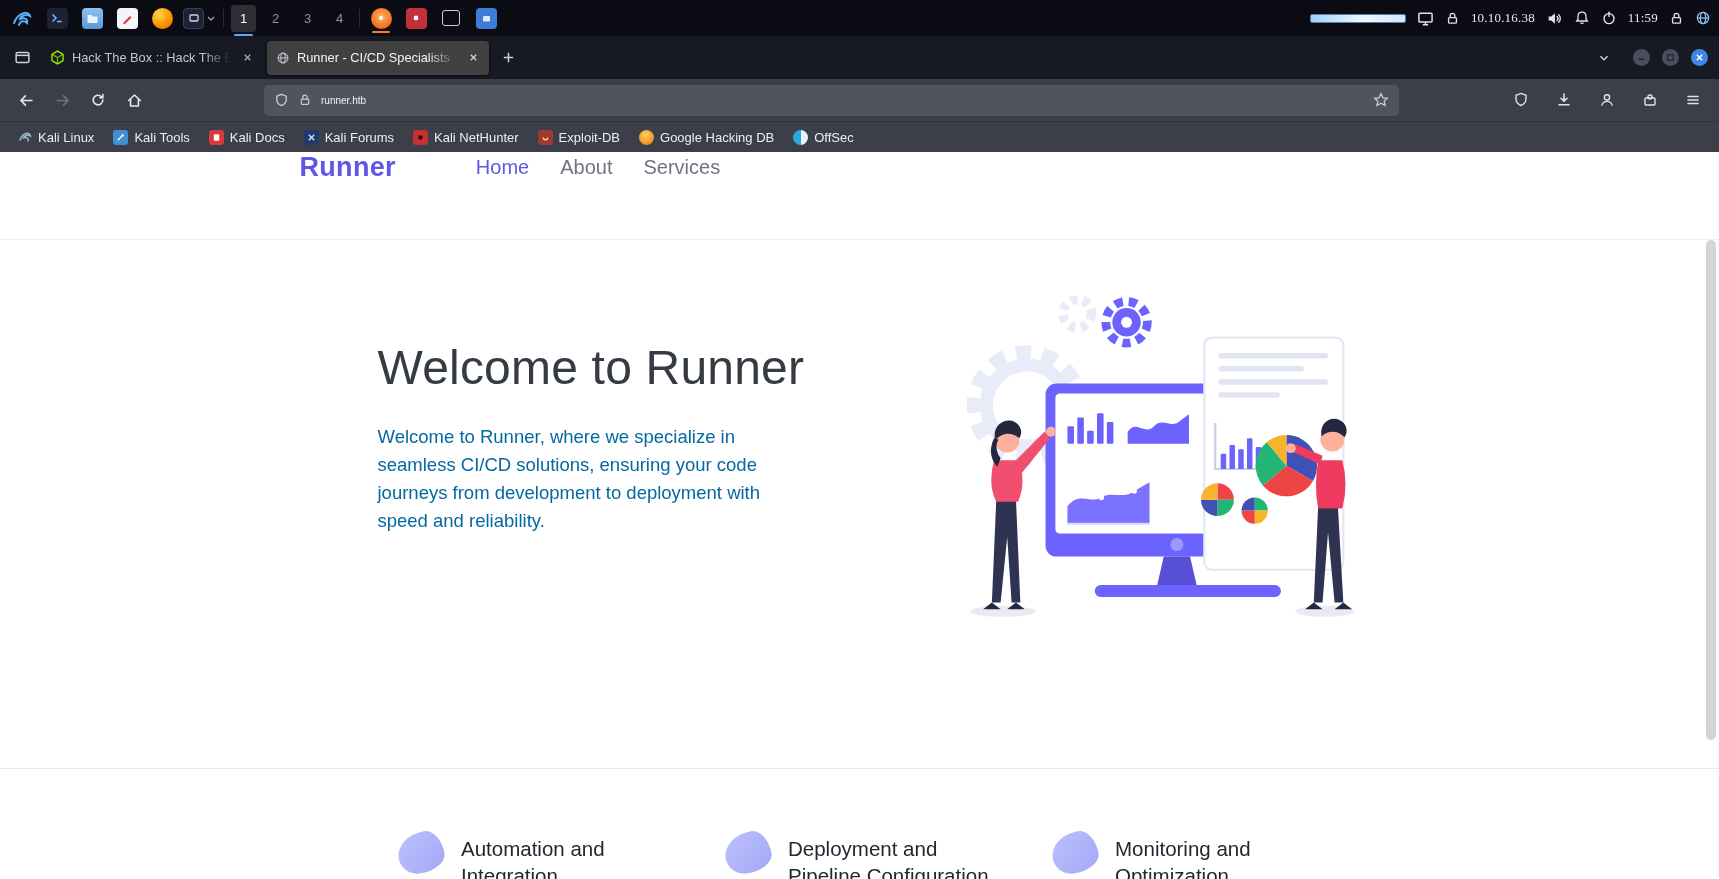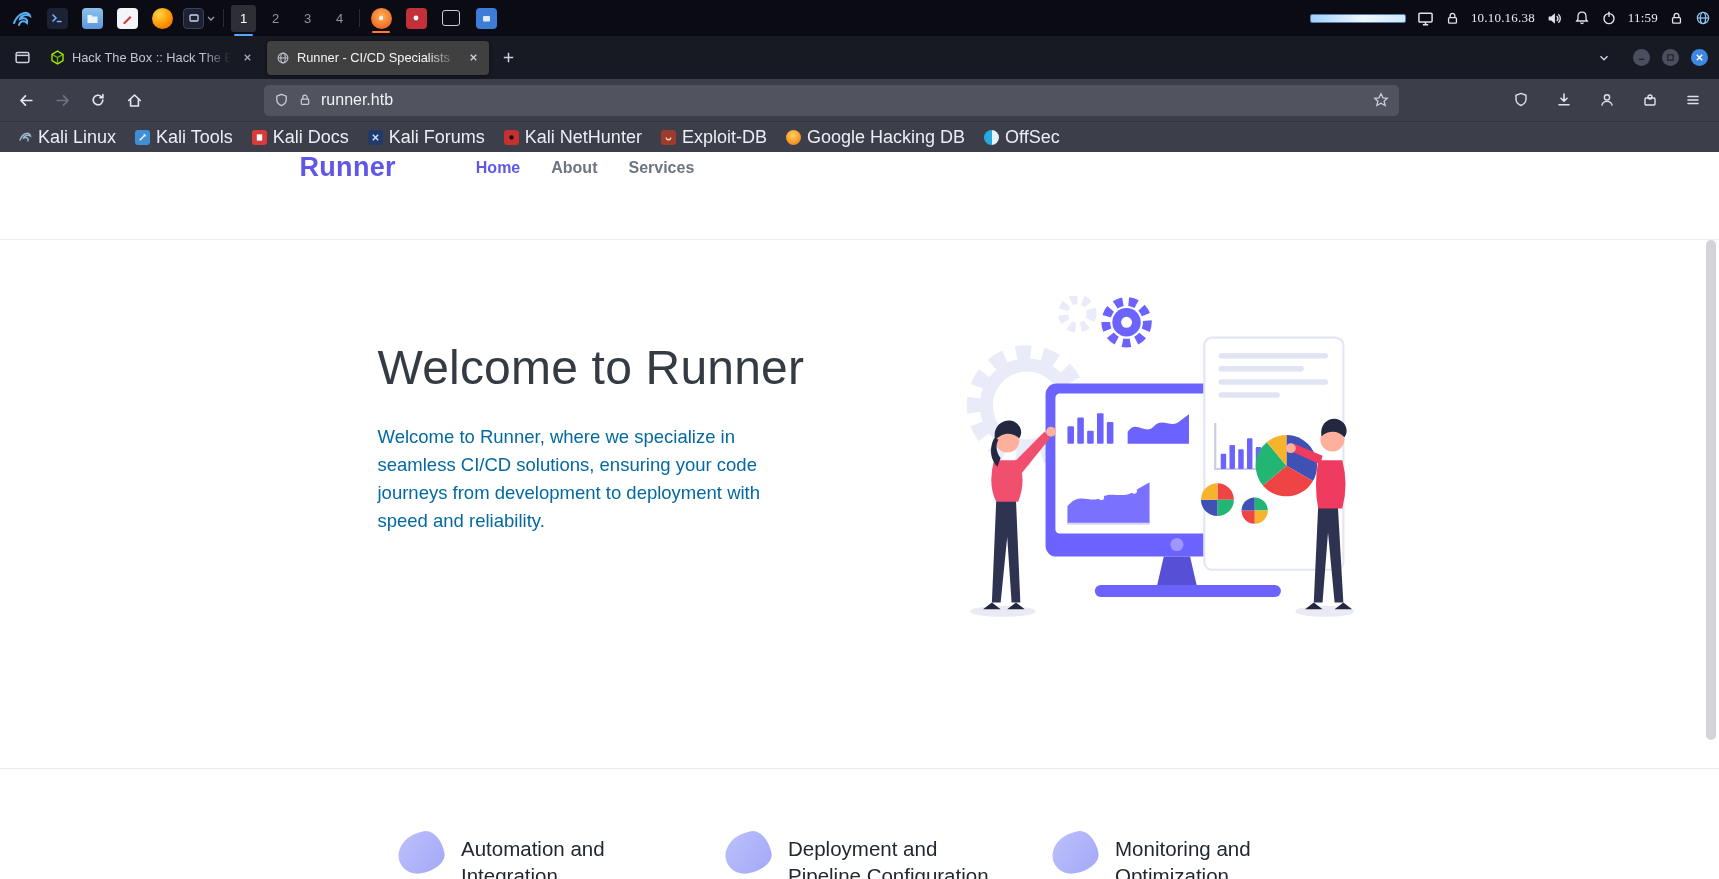--- a/index.html
+++ b/index.html
@@ -38,34 +38,34 @@
   .tab-close { width:18px; height:18px; border-radius:3px; display:flex; align-items:center; justify-content:center; flex:none; }
   .winctl { display:flex; align-items:center; gap:12px; margin:0 4px 0 10px; }
   .wbtn { width:17px; height:17px; border-radius:50%; background:#4a4e5e; display:flex; align-items:center; justify-content:center; }
   .wbtn.close { background:#3f87e5; }
 
   .navbar { height:42px; background:#3c3e4a; display:flex; align-items:center; padding:0 8px; }
   .nbtn { width:34px; height:30px; display:flex; align-items:center; justify-content:center; border-radius:4px; margin:0 1px; }
   .nav-spacer1 { width:112px; }
   .nav-spacer2 { width:104px; }
   .urlbar { height:31px; background:#51535f; border-radius:5px; flex:1; display:flex; align-items:center; padding:0 10px; gap:9px; }
-  .url-text { color:#f0f1f5; font-size:16px; }
+  .url-text { color:#f0f1f5; font-size:10px; }
   .urlbar .star { margin-left:auto; }
   .nav-right { display:flex; align-items:center; gap:7px; }
 
   .bookmarks { height:31px; background:#3c3e4a; border-top:1px solid #31333d; display:flex; align-items:center; padding:0 9px; gap:3px; }
-  .bm { display:flex; align-items:center; gap:6px; padding:3px 8px; border-radius:3px; color:#eceef4; font-size:18px; white-space:nowrap; }
+  .bm { display:flex; align-items:center; gap:6px; padding:3px 8px; border-radius:3px; color:#eceef4; font-size:13px; white-space:nowrap; }
   .bm-ico { width:15px; height:15px; border-radius:3px; flex:none; display:flex; align-items:center; justify-content:center; }
 
   
   .viewport { height:727px; background:#ffffff; position:relative; overflow:hidden; color:#343b43; }
   .site-header { height:88px; border-bottom:1px solid #ececf1; display:flex; align-items:flex-start; }
   .container { width:1120px; margin:0 auto; display:flex; align-items:center; }
   .logo { font-size:27px; font-weight:bold; color:#6056e8; letter-spacing:.3px; }
-  .site-nav { display:flex; gap:31px; margin-left:80px; font-size:16px;font-weight:bold; }
+  .site-nav { display:flex; gap:31px; margin-left:80px; font-size:20px; }
   .site-nav .navlink { color:#6e7581; text-decoration:none; }
   .site-nav .navlink.active { color:#6056e8; }
   .cta { margin-left:auto; border:1px solid #d9dce1; border-radius:30px; padding:12px 26px; font-size:16.5px; color:#333a41; background:#fff; }
   .hero { width:1120px; margin:0 auto; display:flex; }
   .hero-text { width:540px; padding:100px 0 0 78px; flex:none; }
   .hero-title { font-size:48px; font-weight:500; color:#343b43; letter-spacing:.2px; }
   .hero-body { margin-top:28px; width:425px; font-size:18.5px; line-height:28px; color:#0369a1; }
   .hero-illu { margin:56px 62px 0 auto; }
   .divider { position:absolute; top:616px; left:0; right:0; border-top:1px solid #e8eaee; }
   .features { position:absolute; top:680px; left:398px; display:flex; }

